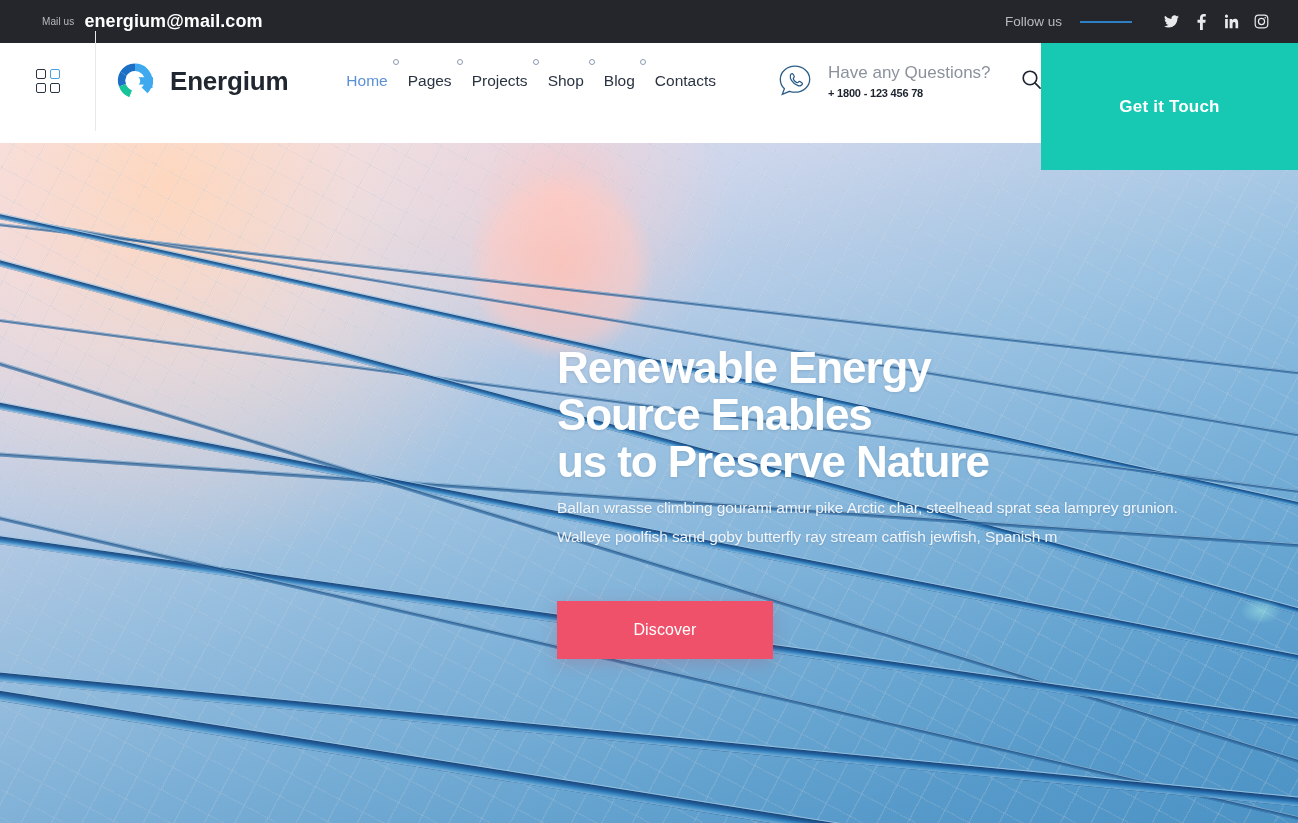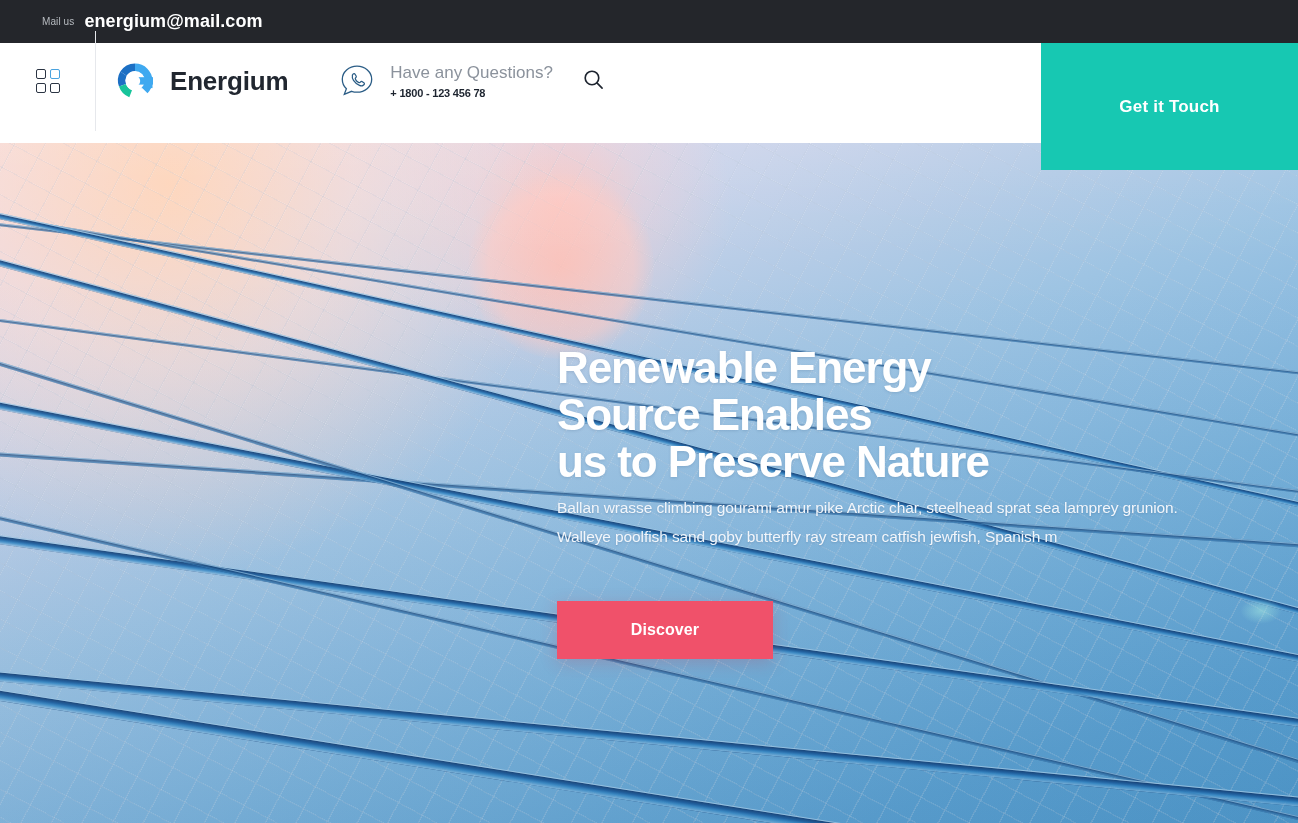--- a/index.html
+++ b/index.html
@@ -138,29 +138,56 @@
   .hero-sub{ margin-top:8px; }
   .hero-sub p{
     font-size:15.5px; color:#f2f6fb; line-height:1.88; letter-spacing:-.1px;
     text-shadow:0 1px 2px rgba(28,60,100,.2);
   }
   .discover-btn{
     margin-top:50px; width:216px; height:58px; background:#f0516a;
     display:flex; align-items:center; justify-content:center; cursor:pointer;
     box-shadow:0 4px 16px rgba(190,50,75,.22);
   }
-  .discover-btn span{ color:#ffffff; font-size:16px; font-weight:bold; letter-spacing:.1px; }
+  .discover-btn span{ color:#ffffff; font-size:16px; font-weight:normal; letter-spacing:.1px; }
 </style>
 </head>
 <body>
 
 <div class="topbar">
   <div class="topbar-left">
     <span class="mailus-label">Mail us</span>
     <span class="mail-address">energium@mail.com</span>
+  </div>
+  <div class="topbar-right">
+    <span class="followus-label">Follow us</span>
+    <span class="follow-line"></span>
+
+    <span class="social" title="Twitter">
+      <svg width="15" height="13" viewBox="0 0 24 20" fill="currentColor">
+          <path d="M24 2.4c-.9.4-1.8.7-2.8.8 1-.6 1.8-1.6 2.2-2.7-1 .6-2 1-3.1 1.2A4.9 4.9 0 0 0 16.8 0c-2.7 0-4.9 2.2-4.9 4.9 0 .4 0 .8.1 1.1A13.9 13.9 0 0 1 1.7.9 4.9 4.9 0 0 0 3.2 7.4c-.8 0-1.6-.2-2.2-.6v.1c0 2.4 1.7 4.4 3.9 4.8-.4.1-.8.2-1.3.2-.3 0-.6 0-.9-.1.6 2 2.4 3.4 4.6 3.4A9.8 9.8 0 0 1 0 17.4 13.8 13.8 0 0 0 7.5 19.6c9.1 0 14-7.5 14-14v-.7c1-.7 1.8-1.5 2.5-2.5z"></path>
+        </svg>
+    </span>
+    <span class="social" title="Facebook">
+      <svg width="9" height="16" viewBox="0 0 10 18" fill="currentColor">
+          <path d="M6.5 18V9.8h2.8l.4-3.2H6.5V4.5c0-.9.3-1.6 1.6-1.6h1.7V0C9.5 0 8.5 0 7.4 0 5 0 3.3 1.5 3.3 4.2v2.4H.5v3.2h2.8V18h3.2z"></path>
+        </svg>
+    </span>
+    <span class="social" title="LinkedIn">
+      <svg width="15" height="15" viewBox="0 0 20 20" fill="currentColor">
+          <path d="M1.5 6.6h3.6V19H1.5V6.6zM3.3.8a2.1 2.1 0 1 1 0 4.2 2.1 2.1 0 0 1 0-4.2zM7.5 6.6h3.5v1.7h.1c.5-.9 1.7-1.9 3.4-1.9 3.7 0 4.4 2.4 4.4 5.5V19h-3.6v-5.4c0-1.3 0-3-1.8-3s-2.1 1.4-2.1 2.9V19H7.5V6.6z"></path>
+        </svg>
+    </span>
+    <span class="social" title="Instagram">
+      <svg width="15" height="15" viewBox="0 0 20 20" fill="none" stroke="currentColor" stroke-width="1.6">
+          <rect x="1.6" y="1.6" width="16.8" height="16.8" rx="4.6"></rect>
+          <circle cx="10" cy="10" r="4.1"></circle>
+          <circle cx="14.9" cy="5.1" r="1" fill="currentColor" stroke="none"></circle>
+        </svg>
+    </span>
   </div>
 </div>
 
 <div class="header">
 
   <div class="grid-btn">
     <span class="grid-icon">
       <i></i>
         <i class="hl"></i>
         <i></i>
@@ -183,20 +210,45 @@
         <path d="M7 28.5 A17.5 17.5 0 0 0 17.3 39.2 L20 32.2 A10 10 0 0 1 14 25.9 Z" fill="#17c49a"></path>
         <circle cx="23" cy="23" r="9.4" fill="#ffffff"></circle>
         <path d="M23 13.6 A9.4 9.4 0 0 1 32.4 23 L23 23 Z" fill="#3fa9f0" opacity="0"></path>
         <rect x="22" y="19.2" width="19" height="7.4" fill="#3fa9f0"></rect>
         <circle cx="23" cy="23" r="5.2" fill="#ffffff"></circle>
       </svg>
     </span>
     <span class="brand-name">Energium</span>
   </a>
 
+  <nav class="nav">
+    <span class="nav-item active">
+      <span>Home</span>
+      <i class="dot"></i>
+    </span>
+    <span class="nav-item">
+      <span>Pages</span>
+      <i class="dot"></i>
+    </span>
+    <span class="nav-item">
+      <span>Projects</span>
+      <i class="dot"></i>
+    </span>
+    <span class="nav-item">
+      <span>Shop</span>
+      <i class="dot"></i>
+    </span>
+    <span class="nav-item">
+      <span>Blog</span>
+      <i class="dot"></i>
+    </span>
+    <span class="nav-item">
+      <span>Contacts</span>
+    </span>
+  </nav>
 
   <div class="contact-block">
     <span class="phone-icon">
       <svg width="38" height="38" viewBox="0 0 38 38" fill="none" stroke="#2b5d86" stroke-width="1.3">
         <path d="M19 4.2c8.1 0 14.7 5.8 14.7 13 0 7.2-6.6 13-14.7 13-1.9 0-3.7-.3-5.4-.9l-7.3 3 2.1-5.6C5.8 24.3 4.3 21 4.3 17.2c0-7.2 6.6-13 14.7-13z"></path>
         <path d="M14.4 13.1c.5-1 1.2-1.6 1.9-1.4.7.2 1.9 2.3 2 2.9.1.6-.6 1.1-.9 1.5-.3.4-.2.8.2 1.5.5.9 1.8 2.2 2.9 2.8.8.4 1.2.4 1.6 0 .4-.4.8-1.1 1.4-1 .6.1 2.7 1.4 2.9 2 .2.6-.3 1.4-1.3 2-1 .6-2.2.6-3.6 0-2.2-.9-4.6-2.9-6-5-1-1.5-1.5-3.2-1.1-4.3z" stroke-width="1.25"></path>
       </svg>
     </span>
     <span class="contact-text">
       <span class="contact-q" style="display:block">Have any Questions?</span>

